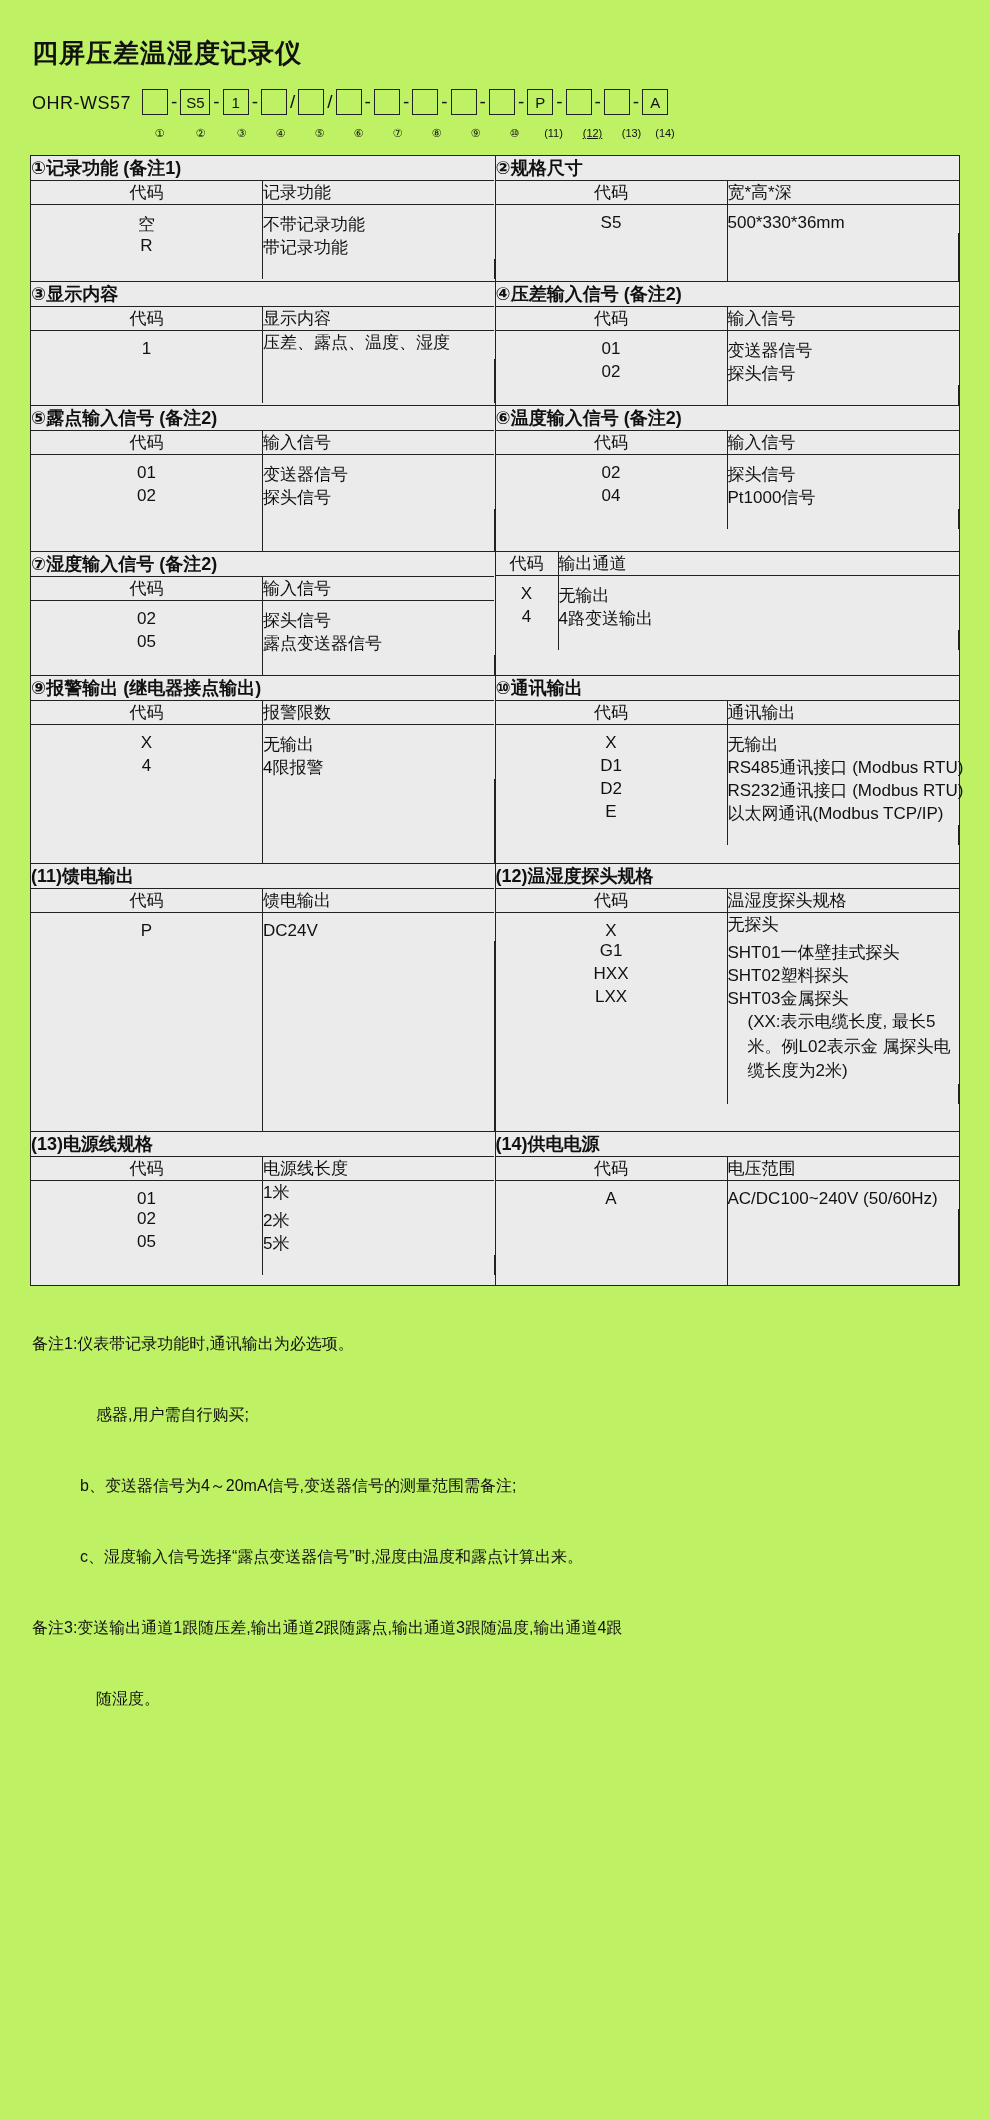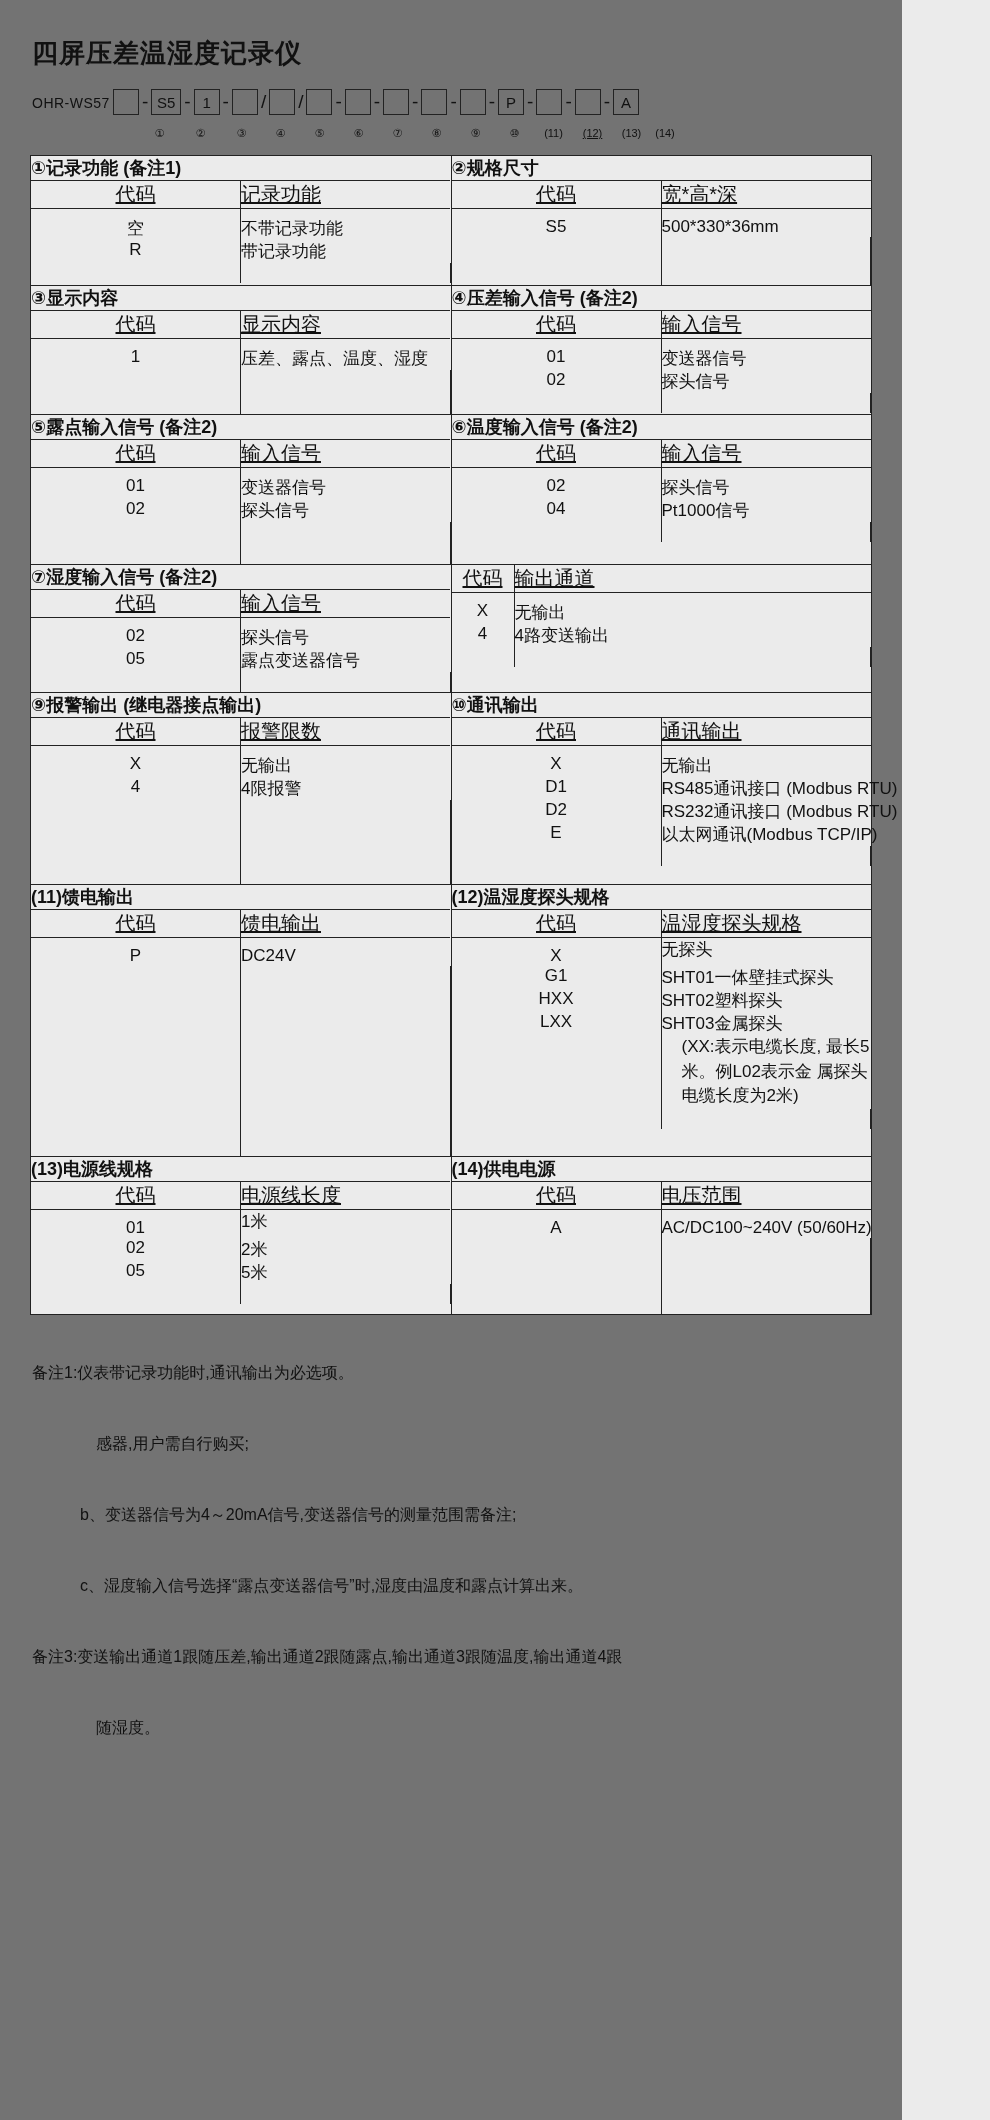--- a/index.html
+++ b/index.html
@@ -4,44 +4,44 @@
 <style>
   html,body{margin:0;padding:0;}
   body{
     width:990px;
     background:#ebebeb;
     font-family:"Liberation Sans","DejaVu Sans",sans-serif;
     color:#111;
     -webkit-font-smoothing:antialiased;
   }
   .page{
-    width:902px;
+    width:990px;
     min-height:2120px;
     box-sizing:border-box;
     padding:28px 30px 20px 30px;
-    background:#737373;
+    background:#bef264;
   }
   .title{
     font-size:26px;
     font-weight:bold;
     letter-spacing:1px;
     margin:8px 0 18px 2px;
   }
   
   .codeline{
     display:flex;
     align-items:flex-start;
     margin:0 0 4px 2px;
     height:34px;
   }
   .code-prefix{
-    font-size:14px;
+    font-size:18px;
     letter-spacing:0.5px;
     line-height:28px;
-    margin-right:2px;
+    margin-right:10px;
     white-space:nowrap;
   }
   .slot{
     position:relative;
     width:26px;height:26px;
     border:1px solid #222;
     background:transparent;
     display:inline-flex;
     align-items:center;
     justify-content:center;
@@ -98,24 +98,23 @@
     padding:0;
   }
   .hdr{
     font-size:18px;
     font-weight:bold;
     padding:9px 10px 8px 10px;
     border-bottom:1px solid #222 !important;
     white-space:nowrap;
   }
   .sub{
-    font-size:20px;
+    font-size:17px;
     padding:7px 8px 6px 8px;
     border-bottom:1px solid #222 !important;
-    text-decoration:underline;
   }
   .sub.codecol{
     text-align:center;
     border-right:1px solid #222 !important;
   }
   .cellcode{
     font-size:17px;
     text-align:center;
     padding:4px 4px 3px 4px;
     border-right:1px solid #222 !important;
@@ -260,21 +259,21 @@
           <tbody>
                 <tr>
                   <td class="hdr" colspan="2">③显示内容</td>
                 </tr>
           <tr>
             <td class="sub codecol" style="width:62px">代码</td>
             <td class="sub">显示内容</td>
           </tr>
           <tr>
             <td class="cellcode" style="padding-top:8px">1</td>
-            <td class="cellval" style="padding-top:8px">压差、露点、温度、湿度</td>
+            <td class="cellval" style="">压差、露点、温度、湿度</td>
           </tr>
           <tr class="filler">
                   <td class="cellcode" style="height:44px">&nbsp;</td>
                   <td></td>
                 </tr>
         </tbody>
             </table>
       </td>
 
       <td>

